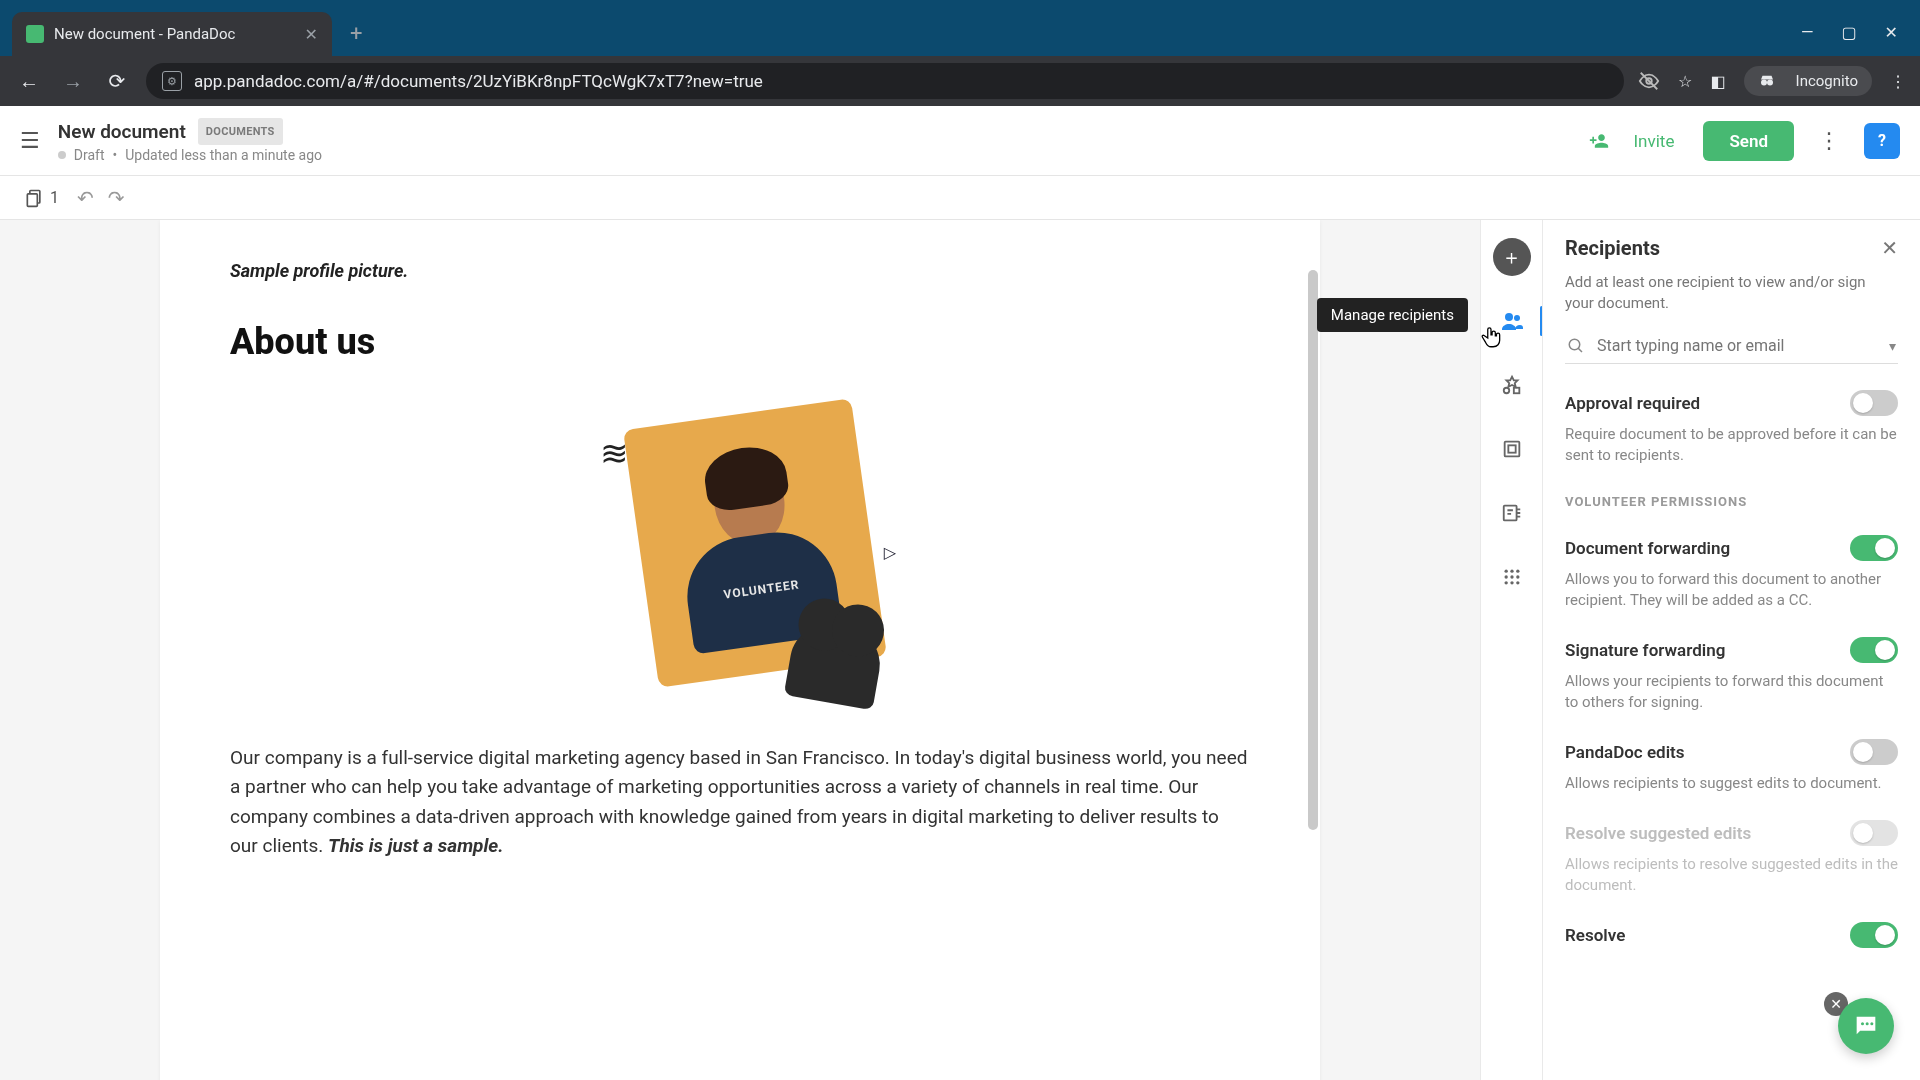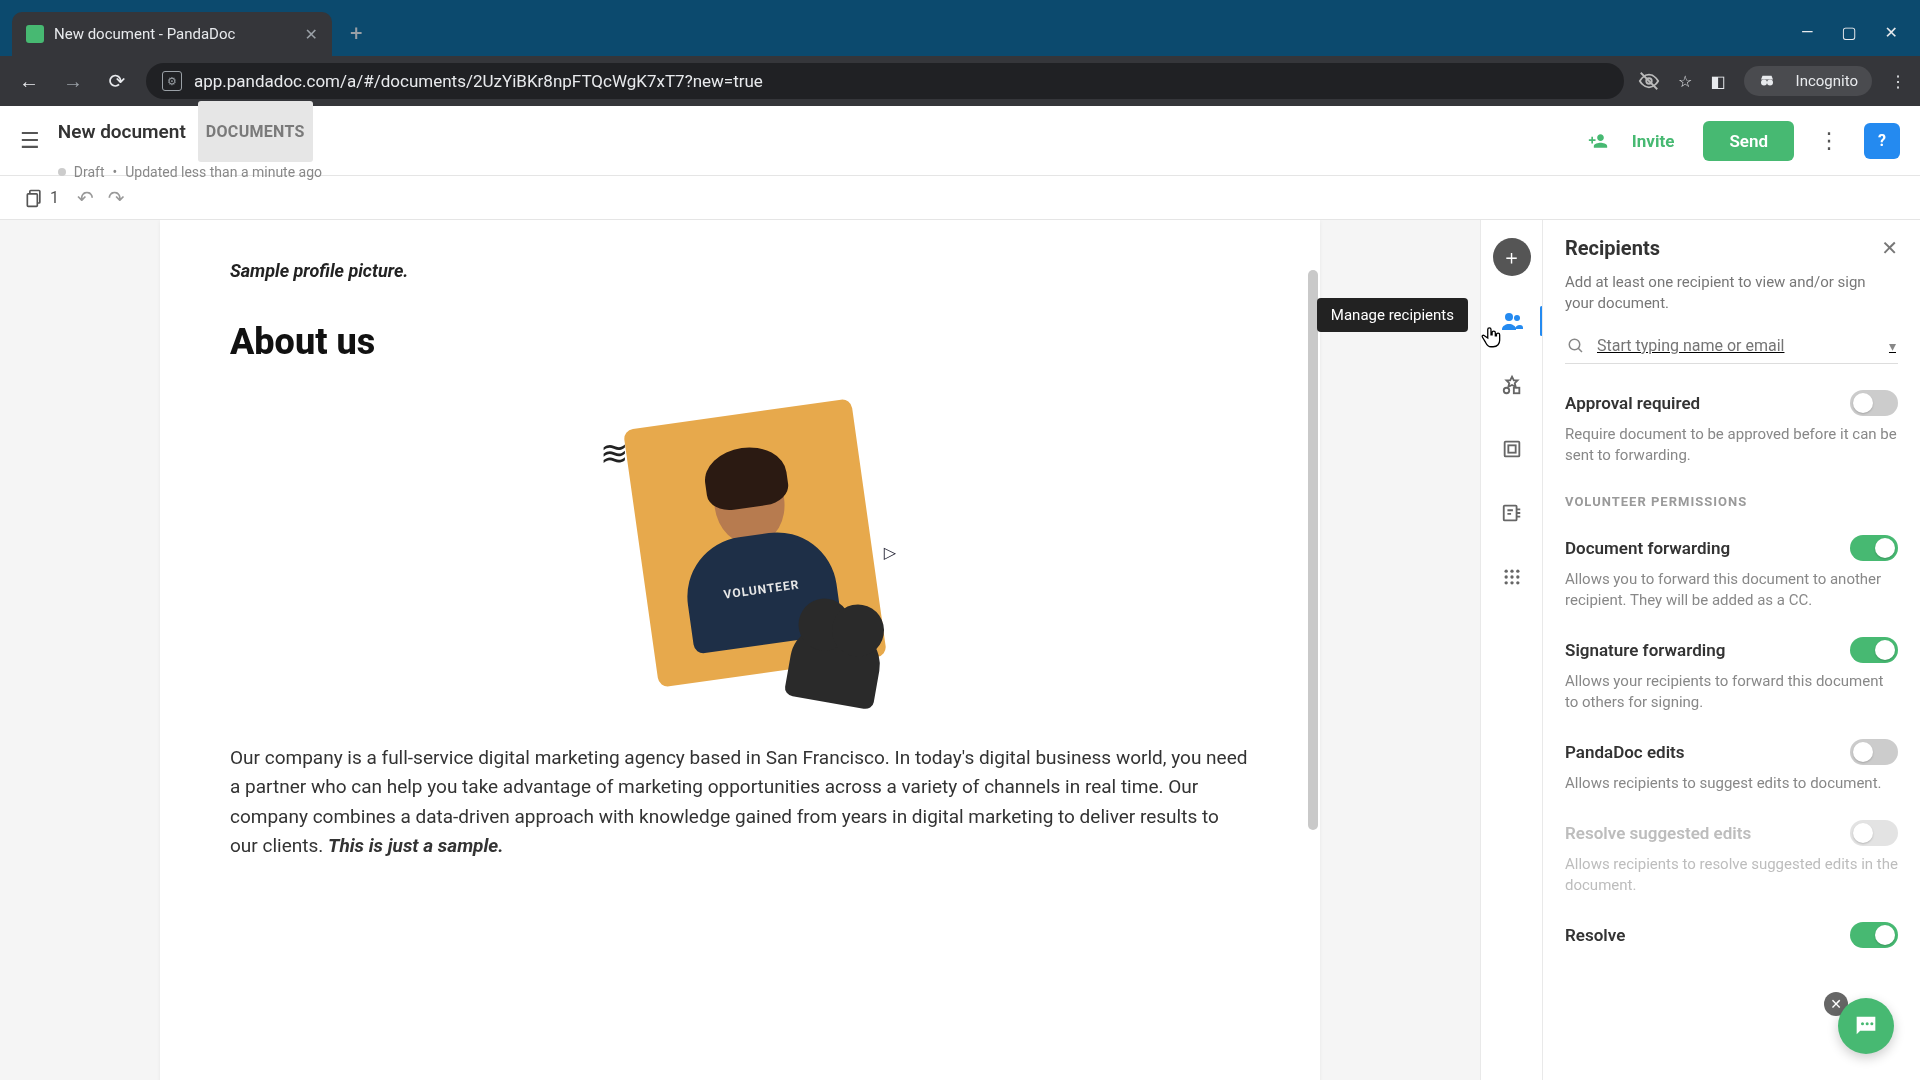--- a/index.html
+++ b/index.html
@@ -21,25 +21,25 @@
 .url-field .site-icon { width: 20px; height: 20px; border: 1.5px solid #9aa0a6; border-radius: 3px; display:flex; align-items:center; justify-content:center; font-size:11px; color:#9aa0a6; }
 .right-icons { display:flex; align-items:center; gap: 18px; color:#e8eaed; }
 .incognito-badge { background:#4a4b4f; border-radius: 18px; padding: 6px 14px; display:flex; align-items:center; gap:20px; font-size:15px; }
 
 
 .app-header { height: 70px; border-bottom: 1px solid #e5e5e5; display:flex; align-items:center; padding: 0 20px; gap: 18px; }
 .hamburger { font-size: 22px; color:#555; cursor:pointer; }
 .doc-meta { display:flex; flex-direction:column; gap:2px; }
 .doc-title-row { display:flex; align-items:center; gap:12px; }
 .doc-title { font-size: 19px; font-weight:600; color:#333; }
-.doc-badge { background:#e6e6e6; color:#7a7a7a; font-size:16px; font-weight:700; padding:21px 8px; border-radius:3px; letter-spacing:.3px; }
+.doc-badge { background:#e6e6e6; color:#7a7a7a; font-size:11px; font-weight:700; padding:7px 8px; border-radius:3px; letter-spacing:.3px; }
 .doc-status { font-size:14px; color:#888; display:flex; align-items:center; gap:8px; }
 .doc-status .dot { width:8px; height:8px; border-radius:50%; background:#ccc; }
 .header-right { margin-left:auto; display:flex; align-items:center; gap:14px; }
-.invite-btn { color:#47b972; font-weight:700; font-size:17px; display:flex; align-items:center; gap:24px; padding:8px 14px; border:1px solid transparent; border-radius:6px; cursor:pointer; }
+.invite-btn { color:#47b972; font-weight:400; font-size:17px; display:flex; align-items:center; gap:24px; padding:8px 14px; border:1px solid transparent; border-radius:6px; cursor:pointer; }
 .send-btn { background:#47b972; color:#fff; font-weight:600; font-size:17px; padding:10px 26px; border-radius:6px; cursor:pointer; }
 .more-btn { font-size:22px; color:#555; padding:6px 10px; cursor:pointer; }
 .help-btn { background:#248af0; color:#fff; width:36px; height:36px; border-radius:6px; display:flex; align-items:center; justify-content:center; font-weight:700; cursor:pointer; }
 
 
 .sec-toolbar { height: 44px; border-bottom:1px solid #e5e5e5; display:flex; align-items:center; padding:0 24px; gap:18px; }
 .pages-btn { display:flex; align-items:center; gap:6px; color:#555; font-size:16px; cursor:pointer; }
 .undo-redo { display:flex; gap:14px; color:#999; font-size:20px; }
 .undo-redo span { cursor:pointer; }
 
@@ -77,21 +77,21 @@
 
 .tooltip { position:absolute; right:74px; top:78px; background:#222; color:#fff; font-size:15px; padding:8px 14px; border-radius:4px; white-space:nowrap; }
 .cursor-hand { position:absolute; right:38px; top:104px; font-size:22px; pointer-events:none; }
 
 
 .panel { width:378px; background:#fff; border-left:1px solid #e9e9e9; padding: 16px 22px 24px; overflow:auto; position:relative; }
 .panel-header { display:flex; align-items:center; justify-content:space-between;gap:31px; }
 .panel-title { font-size:20px; font-weight:700; color:#333; }
 .panel-close { font-size:20px; color:#777; cursor:pointer; }
 .panel-sub { color:#777; font-size:15px; margin-top:12px; line-height:1.4; }
-.search-row { display:flex; align-items:center; gap:12px; margin-top:14px; border-bottom:1px solid #ddd; padding:8px 2px;text-decoration:underline; }
+.search-row { display:flex; align-items:center; gap:12px; margin-top:14px; border-bottom:1px solid #ddd; padding:8px 2px; }
 .search-row input { border:none; outline:none; flex:1; font-size:16px; color:#333; }
 .search-row .chev { color:#888; font-size:14px; cursor:pointer; }
 .setting { margin-top:26px; }
 .setting-row { display:flex; align-items:center; justify-content:space-between; }
 .setting-label { font-size:17px; font-weight:600; color:#333; }
 .setting-desc { color:#888; font-size:15px; margin-top:8px; line-height:1.4; }
 .section-head { color:#9a9a9a; font-size:13px; font-weight:700; letter-spacing:1px; margin-top:28px; }
 .setting.disabled .setting-label, .setting.disabled .setting-desc { color:#bdbdbd; }
 
 
@@ -297,21 +297,21 @@
       </span>
       <input placeholder="Start typing name or email" style="">
       <span class="chev">▾</span>
     </div>
 
     <div class="setting">
       <div class="setting-row">
         <div class="setting-label">Approval required</div>
         <div class="toggle"></div>
       </div>
-      <div class="setting-desc">Require document to be approved before it can be sent to forwarding.</div>
+      <div class="setting-desc">Require document to be approved before it can be sent to recipients.</div>
     </div>
 
     <div class="section-head">VOLUNTEER PERMISSIONS</div>
 
     <div class="setting">
       <div class="setting-row">
         <div class="setting-label">Document forwarding</div>
         <div class="toggle on"></div>
       </div>
       <div class="setting-desc">Allows you to forward this document to another recipient. They will be added as a CC.</div>

